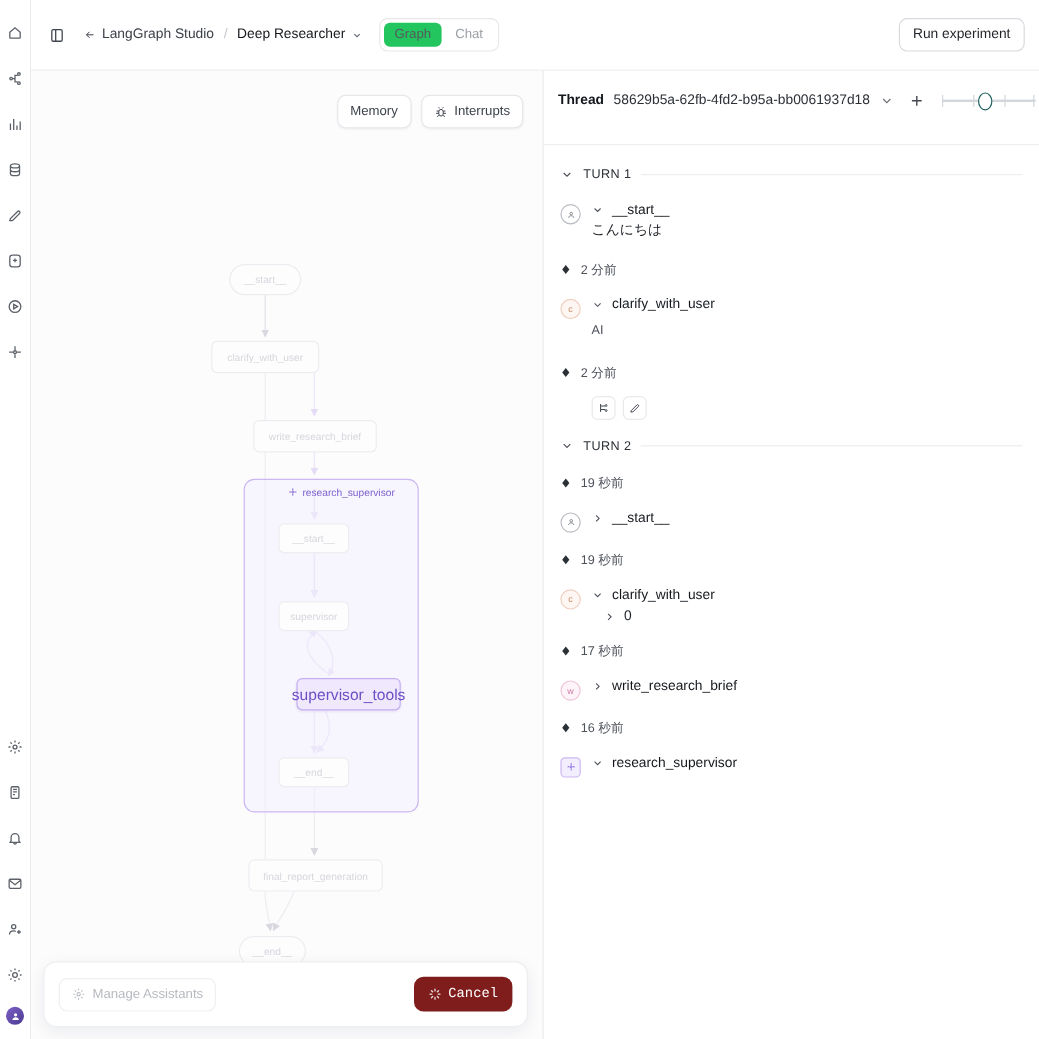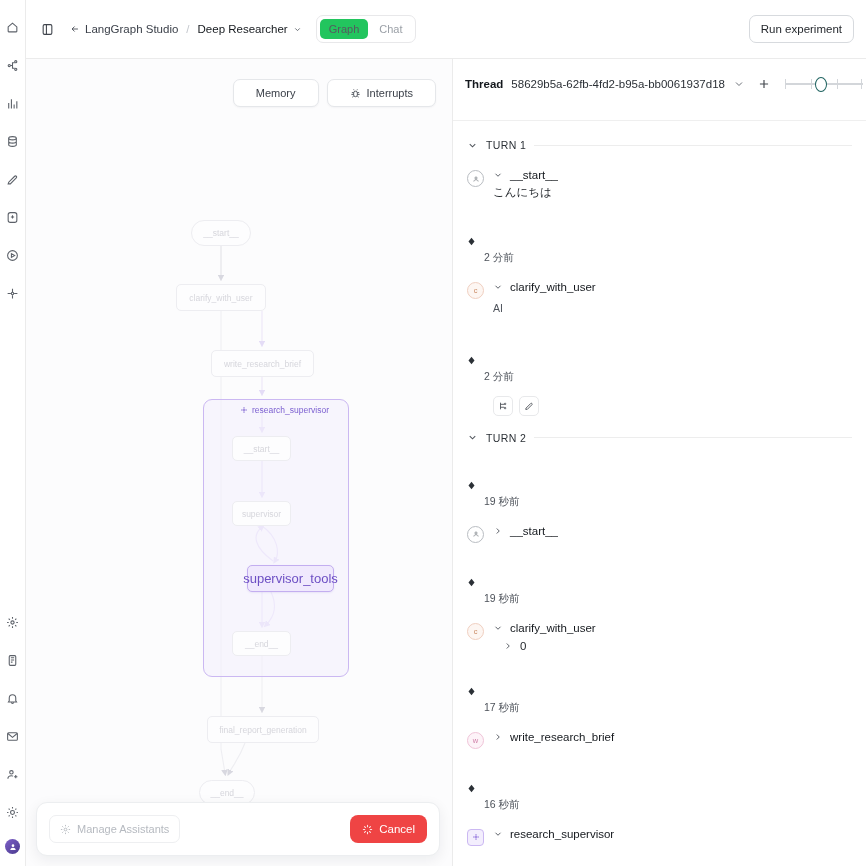--- a/index.html
+++ b/index.html
@@ -85,21 +85,21 @@
     position: relative; width: 427px; flex: 0 0 427px;
     background: #fcfcfd; border-right: 1px solid #ebebeb; overflow: hidden;
   }
   .graph-tools {
     position: absolute; top: 20px; right: 16px; display: flex; gap: 8px; z-index: 6;
   }
   .gt-btn {
     display: flex; align-items: center; gap: 6px;
     font-size: 11px; color: #3c414a;
     background: #fff; border: 1px solid #e5e7ea; border-radius: 7px;
-    padding: 7px 22px; cursor: pointer; font-family: inherit; white-space: nowrap;
+    padding: 7px 10px; cursor: pointer; font-family: inherit; white-space: nowrap;
     box-shadow: 0 1px 2px rgba(16,24,40,.04);
   }
   .gt-btn svg { width: 11px; height: 11px; }
 
   .canvas { position: absolute; inset: 0; }
   .node {
     position: absolute; display: flex; align-items: center; justify-content: center;
     font-size: 8.5px; border-radius: 5px; white-space: nowrap;
     border: 1px solid; background: #fff;
   }
@@ -131,23 +131,23 @@
   .manage-btn {
     display: flex; align-items: center; gap: 6px;
     font-size: 11px; color: #b6bac0;
     border: 1px solid #eeeff1; border-radius: 7px;
     padding: 7px 10px; background: #fff; cursor: pointer; font-family: inherit;
     white-space: nowrap;
   }
   .manage-btn svg { width: 11px; height: 11px; }
   .cancel-btn {
     margin-left: auto; display: flex; align-items: center; gap: 6px;
-    font-size: 11.5px; color: #fff; background: #ef4444;
+    font-size: 11.5px; color: #fff; background: #7f1d1d;
     border: 0; border-radius: 8px; padding: 8px 12px;
-    cursor: pointer; font-family: Liberation Sans, sans-serif; white-space: nowrap;
+    cursor: pointer; font-family: Liberation Mono, monospace; white-space: nowrap;
   }
   .spin { width: 11px; height: 11px; animation: sp 1.1s linear infinite; }
   @keyframes sp { to { transform: rotate(360deg); } }
 
   
   .thread { flex: 1 1 auto; display: flex; flex-direction: column; min-width: 0; background: #fff; }
   .thread-head {
     height: 62px; flex: 0 0 62px; display: flex; align-items: center;
     padding: 0 8px 12px 12px; border-bottom: 1px solid #efefef; gap: 8px;
   }
@@ -189,21 +189,21 @@
   .msg-name { font-size: 11.5px; color: #14181d; white-space: nowrap; }
   .msg-body { font-size: 11.5px; color: #1f2328; margin-top: 3px; line-height: 1.55; }
   .msg-kind { font-size: 10.5px; color: #4d525a; margin: 9px 0 7px 0; }
   .msg-text { font-size: 11.5px; color: #1f2328; line-height: 1.62; }
   .sub-line { display: flex; align-items: center; gap: 7px; margin-top: 6px; padding-left: 10px; }
   .sub-line .cv { width: 10px; height: 10px; color: #4d525a; flex: 0 0 10px; }
   .sub-line .lbl { font-size: 11.5px; color: #1f2328; }
 
   .tstamp { display: flex; align-items: center; gap: 8px; margin: 0 0 16px 0; }
   .tstamp .dia { width: 9px; height: 9px; color: #2b3036; flex: 0 0 9px; }
-  .tstamp .txt { font-size: 10.5px; color: #4d525a; white-space: nowrap; margin-top: 33px; }
+  .tstamp .txt { font-size: 10.5px; color: #4d525a; white-space: nowrap; }
 
   .acts { display: flex; gap: 6px; margin: -4px 0 16px 0; }
   .act {
     width: 20px; height: 20px; border: 1px solid #e8e9eb; border-radius: 5px;
     background: #fff; display: flex; align-items: center; justify-content: center; cursor: pointer;
   }
   .act svg { width: 10px; height: 10px; color: #43484f; }
 </style>
 </head>
 <body>

